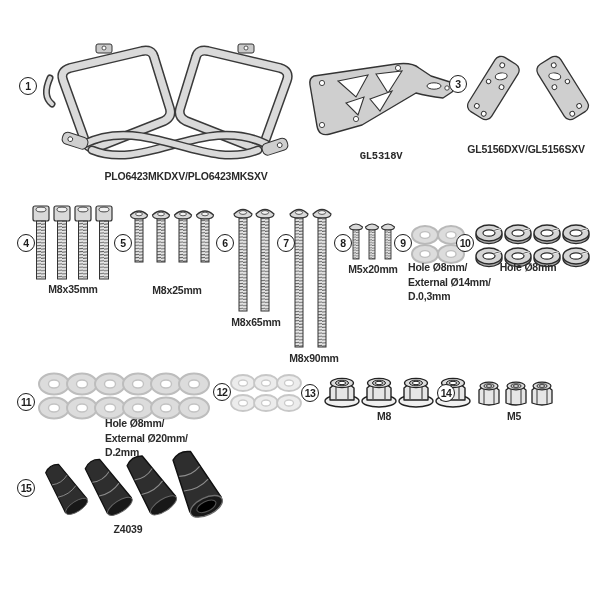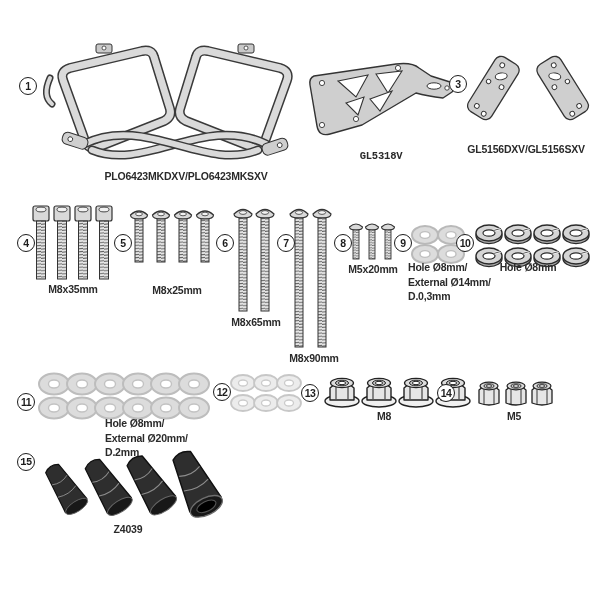--- a/index.html
+++ b/index.html
@@ -452,21 +452,21 @@
           <path d="M -10,10 L -10,-3 L -5,-7 L 5,-7 L 10,-3 L 10,10 Q 0,14 -10,10 Z" fill="#e6e6e6" stroke="#222" stroke-width="1.3" stroke-linejoin="round"></path>
           <path d="M -5,-7 L -5,11 M 5,-7 L 5,11" stroke="#222" stroke-width="0.9"></path>
           <ellipse cx="0" cy="-7" rx="9" ry="3.8" fill="#dcdcdc" stroke="#222" stroke-width="1.2"></ellipse>
           <ellipse cx="0" cy="-7" rx="5" ry="2.2" fill="#c7c7c7" stroke="#222" stroke-width="0.9"></ellipse>
           <ellipse cx="0" cy="-7" rx="2.6" ry="1.3" fill="#fff" stroke="#222" stroke-width="0.9"></ellipse>
         </g>
     </g>
   </svg>
   <div class="plabel center" style="left:514px;top:410px;">M5</div>
 
-  <div class="callout" style="left:17px;top:453px;font-family:Liberation Mono, monospace;">15</div>
+  <div class="callout" style="left:17px;top:479px;">15</div>
   <svg style="left:38px;top:448px;" width="185" height="80" viewBox="0 0 185 80">
     <g>
       <g transform="translate(28,42) rotate(-33) scale(0.85)">
         <path d="M -9,-30 Q 0,-36 9,-30 L 15,22 Q 0,30 -15,22 Z" fill="#2e2e2e" stroke="#101010" stroke-width="1.4" stroke-linejoin="round"></path>
         <path d="M -10.5,-14 Q 0,-9 10.5,-14" fill="none" stroke="#8d8d8d" stroke-width="1"></path>
         <path d="M -12.5,2 Q 0,7 12.5,2" fill="none" stroke="#8d8d8d" stroke-width="1"></path>
         <ellipse cx="0" cy="23" rx="15" ry="6" fill="#181818" stroke="#666" stroke-width="1"></ellipse>
       </g>
       <g transform="translate(70,40) rotate(-33) scale(0.95)">
         <path d="M -9,-30 Q 0,-36 9,-30 L 15,22 Q 0,30 -15,22 Z" fill="#2e2e2e" stroke="#101010" stroke-width="1.4" stroke-linejoin="round"></path>

